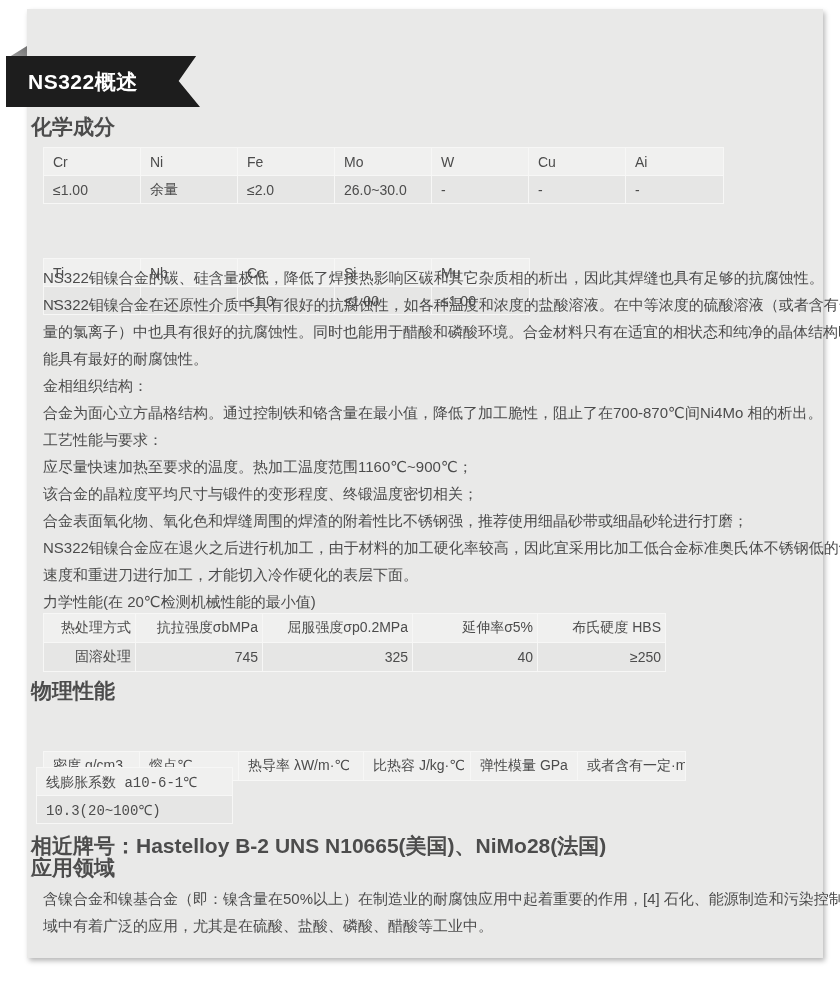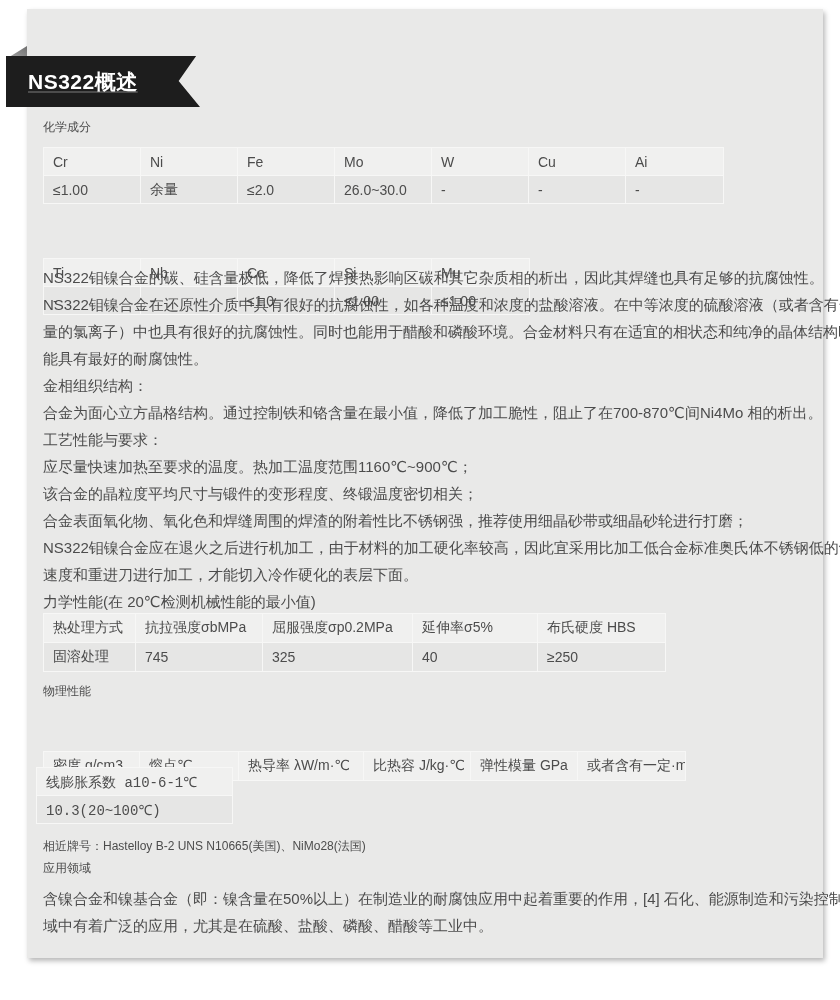--- a/index.html
+++ b/index.html
@@ -29,42 +29,41 @@
     background:linear-gradient(to right top,#ababab,#6e6e6e);
     clip-path:polygon(100% 0,100% 100%,0 100%);
     z-index:3;
   }
   .ribbon{
     position:absolute;left:6px;top:56px;width:194px;height:51px;
     background:var(--ribbon-bg);
     clip-path:polygon(0 0,98% 0,89% 49%,100% 100%,0 100%);
     display:flex;align-items:center;box-sizing:border-box;padding-left:22px;
     z-index:3;
-    text-decoration:underline;
   }
   .ribbon .title{
     color:var(--ribbon-fg);font-size:21px;font-weight:bold;letter-spacing:0.5px;
     white-space:nowrap;
   }
   .label{
-    position:absolute;left:16px;font-size:12px;line-height:20px;white-space:nowrap;
+    position:absolute;left:4px;font-size:21px;line-height:20px;white-space:nowrap;font-weight:bold;
   }
   .txtblock{position:absolute;left:16px;}
   .txtblock .line{font-size:15px;line-height:27px;white-space:nowrap;}
   table{border-collapse:collapse;table-layout:fixed;position:absolute;background:transparent;}
   td{
     border:1px solid var(--cell-border);
     padding:0 4px 0 9px;font-size:14px;color:var(--text);
     white-space:nowrap;overflow:hidden;box-sizing:content-box;
   }
   .hrow td{background:var(--cell-header);}
   .vrow td{background:var(--cell-value);}
   .t-chem{left:16px;top:138px;}      .t-chem td{height:27px;}
   .t-chem2{left:16px;top:249px;}     .t-chem2 td{height:27px;}
-  .t-mech{left:16px;top:604px;}      .t-mech td{height:28px;}
+  .t-mech{left:16px;top:604px;text-align:right;}      .t-mech td{height:28px;}
   .t-phys{left:16px;top:700px;margin-top:42px;}      .t-phys td{height:28px;}
   .t-exp{left:9px;top:758px;font-family:Liberation Mono, monospace;}       .t-exp td{height:27px;}
 </style>
 </head>
 <body>
 
 <div class="page">
   <div class="panel">
 
     <div class="label" style="top:108px">化学成分</div>

